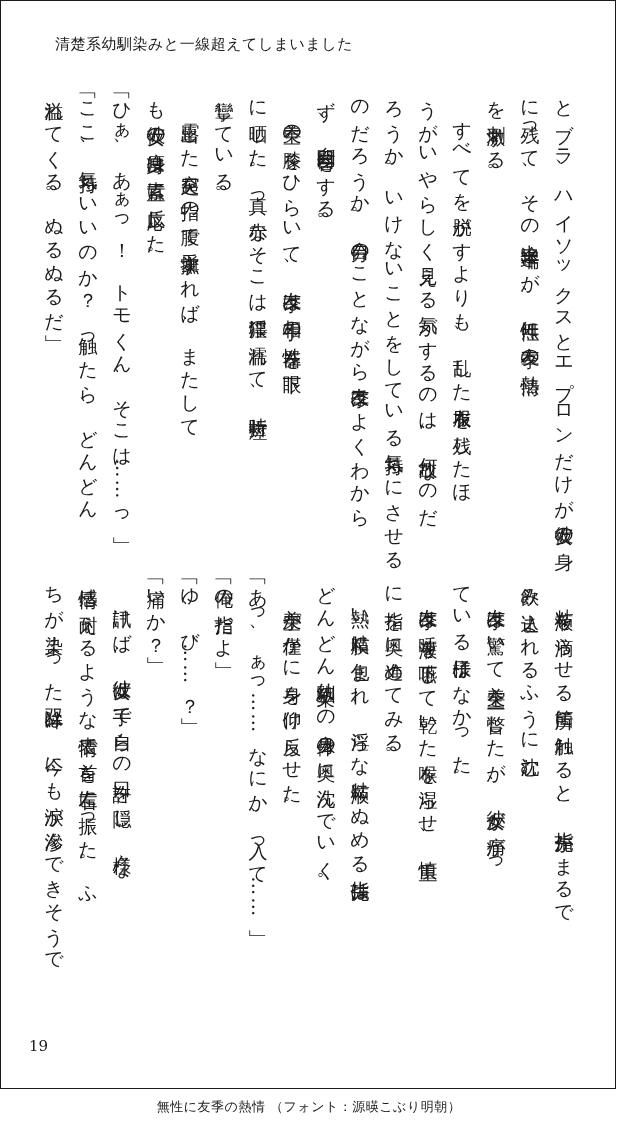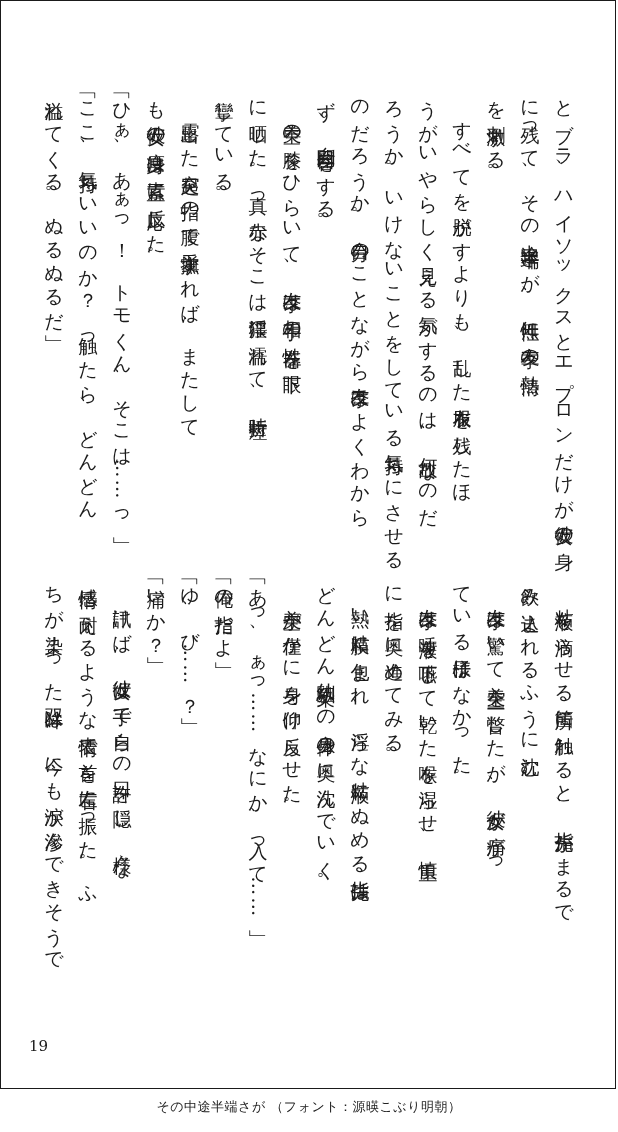--- a/index.html
+++ b/index.html
@@ -63,20 +63,21 @@
     text-align: center;
     font-size: 13px;
     letter-spacing: 0.5px;
     color: #222222;
   }
 </style>
 </head>
 <body>
 
 <div class="sheet">
+  <div class="title">清楚系幼馴染みと一線超えてしまいました</div>
 
   <div class="tblock upper">
       <p>とブラ、ハイソックスとエプロンだけが彼女の身</p>
       <p>に残って、その中途半端さが、無性に友季の熱情</p>
       <p>を刺激する。</p>
       <p>　すべてを脱がすよりも、乱した衣服を残したほ</p>
       <p>うがいやらしく見える気がするのは、何故なのだ</p>
       <p>ろうか。いけないことをしている気持ちにさせる</p>
       <p>のだろうか。自分のことながら友季はよくわから</p>
       <p>ず、自問自答をする。</p>
@@ -105,13 +106,13 @@
       <p>「ゆ、び……？」</p>
       <p>「痛いか？」</p>
       <p>　訊けば、彼女は手で自らの口許を隠し、様々な</p>
       <p>感情に耐えるような表情で首を左右に振った。ふ</p>
       <p>ちが染まった双眸は、今にも涙が滲んできそうで</p>
     </div>
 
   <div class="pagenum">19</div>
 </div>
 
-<div class="footer">その中途半端さが （フォント：源暎こぶり明朝）</div>
+<div class="footer">無性に友季の熱情 （フォント：源暎こぶり明朝）</div>
 
 </body></html>

